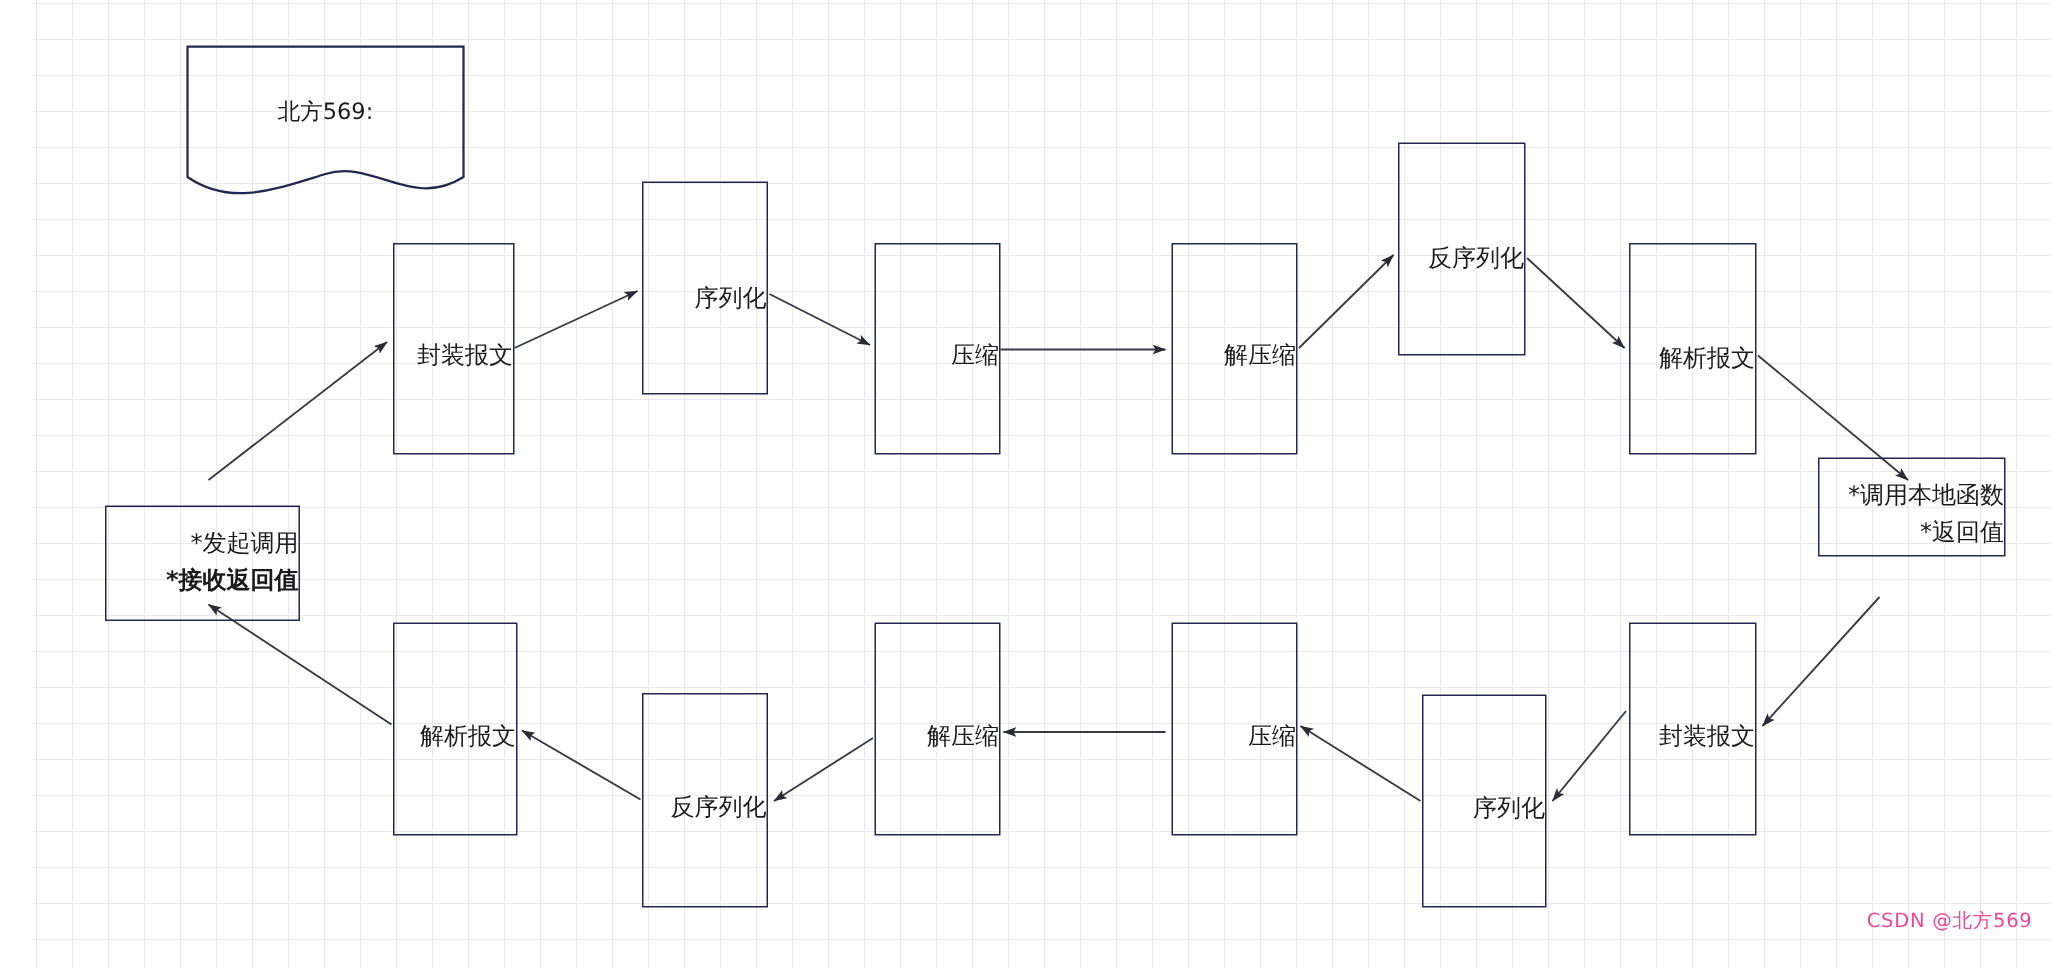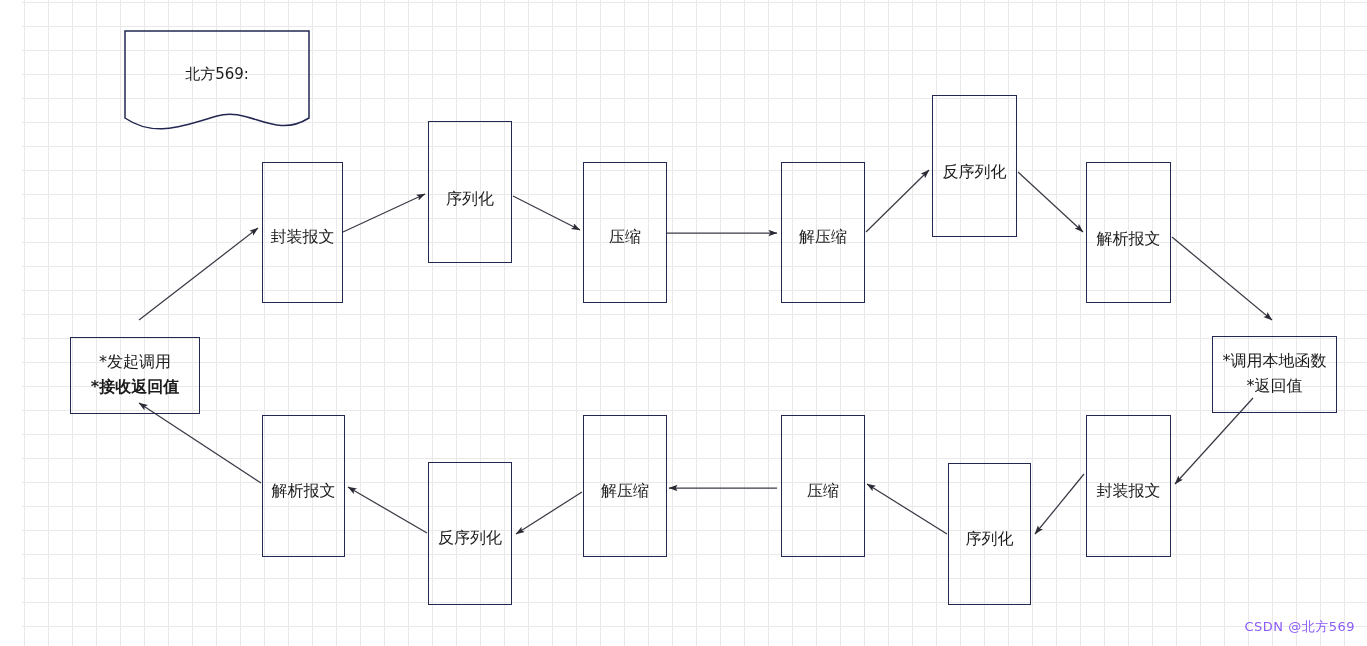--- a/index.html
+++ b/index.html
@@ -49,21 +49,21 @@
     color: #1a1a1a;
     font-size: 16px;
     line-height: 1.45;
     text-align: center;
     white-space: nowrap;
   }
   .node .lbl {
     position: absolute;
     left: 0;
     width: 100%;
-    text-align: center;
+    text-align: right;
     color: #1b1b1b;
   }
   .note {
     position: absolute;
     box-sizing: border-box;
     font-size: 15px;
     color: #1b1b1b;
     text-align: center;
   }
   .note .note-text {
@@ -74,23 +74,23 @@
     line-height: 1.75;
     margin-top: 17px;
   }
   .note svg {
     position: absolute;
     left: 0; top: 0;
   }
   #watermark {
     position: absolute;
     right: 12px;
-    bottom: 10px;
+    bottom: 23px;
     font-size: 13px;
-    color: #8b5cf6;
+    color: #ec4899;
     letter-spacing: 0.5px;
     white-space: nowrap;
   }
 </style>
 </head>
 <body>
 
 <div id="canvas">
 
   <div id="grid-bg"></div>
@@ -164,21 +164,21 @@
   </div>
 
   <div class="node" style="left:932px; top:95px; width:85px; height:142px;">
     <div class="lbl" style="top:64px;">反序列化</div>
   </div>
 
   <div class="node" style="left:1086px; top:162px; width:85px; height:141px;">
     <div class="lbl" style="top:64px;">解析报文</div>
   </div>
 
-  <div class="node" style="left:1212px; top:336px; width:125px; height:77px;">
+  <div class="node" style="left:1212px; top:305px; width:125px; height:66px;">
     <div class="lbl" style="top:12px;">*调用本地函数</div>
     <div class="lbl" style="top:37px;">*返回值</div>
   </div>
 
   <div class="node" style="left:1086px; top:415px; width:85px; height:142px;">
     <div class="lbl" style="top:63px;">封装报文</div>
   </div>
 
   <div class="node" style="left:948px; top:463px; width:83px; height:142px;">
     <div class="lbl" style="top:63px;">序列化</div>

